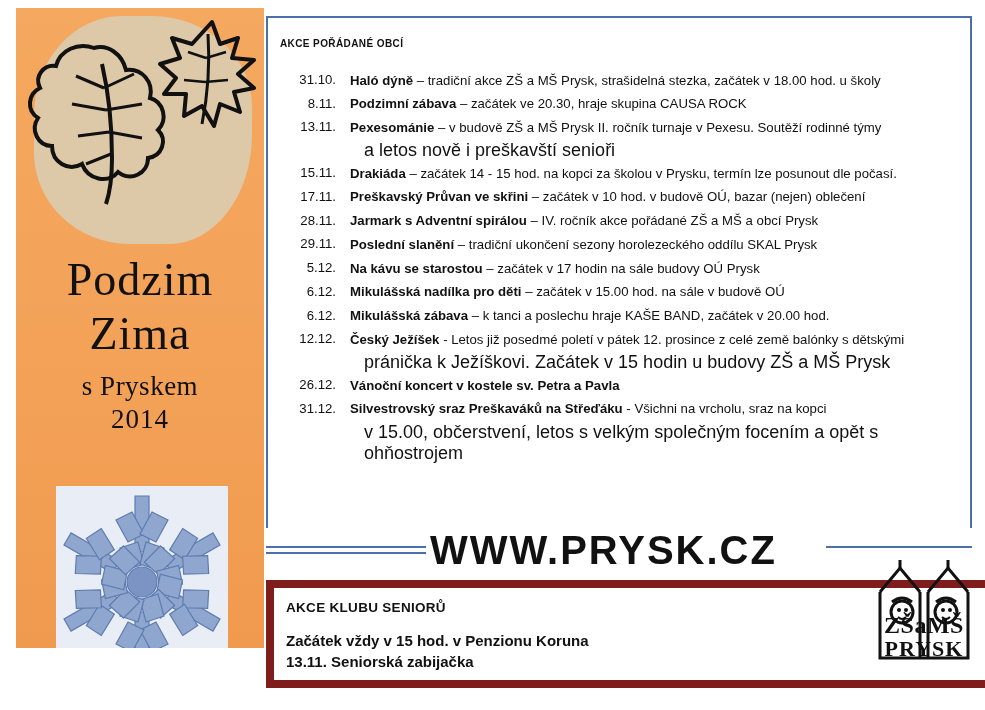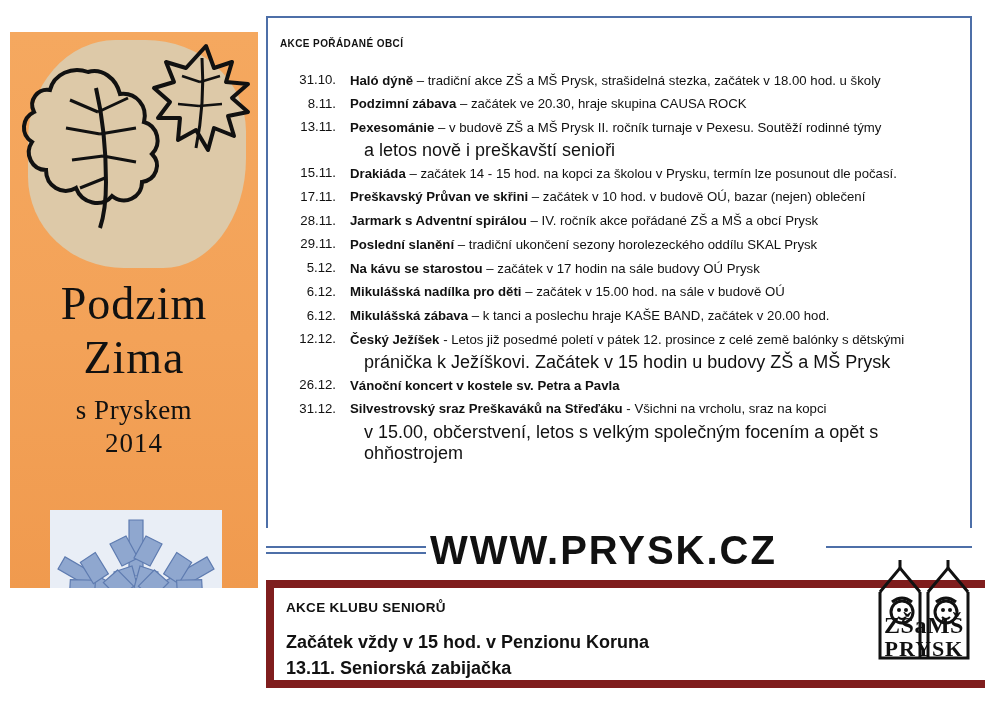--- a/index.html
+++ b/index.html
@@ -14,28 +14,27 @@
     position: relative;
     width: 985px;
     height: 710px;
     background: #ffffff;
     overflow: hidden;
   }
 
   
   .left-panel {
     position: absolute;
-    left: 10px;
+    left: 16px;
     top: 8px;
     width: 248px;
-    height: 556px;
+    height: 640px;
     background: #f4a45a;
     background: linear-gradient(180deg, #f5a85f 0%, #f3a258 55%, #f09a4e 100%);
     overflow: hidden;
-    margin-top: 24px;
   }
   .tan-blob {
     position: absolute;
     left: 18px;
     top: 8px;
     width: 218px;
     height: 228px;
     background: #ddc9a8;
     border-radius: 40% 46% 38% 44% / 44% 40% 48% 40%;
   }
@@ -201,21 +200,21 @@
     top: 12px;
     font-size: 13.5px;
     font-weight: bold;
     letter-spacing: 0.3px;
     color: #111;
   }
   .seniors-lines {
     position: absolute;
     left: 12px;
     top: 42px;
-    font-size: 18px;
+    font-size: 15px;
     color: #111;
     line-height: 1.42;
     font-weight: bold;
   }
   .seniors-lines div { font-weight: bold; }
 
   
   .school-logo {
     position: absolute;
     left: 872px;

